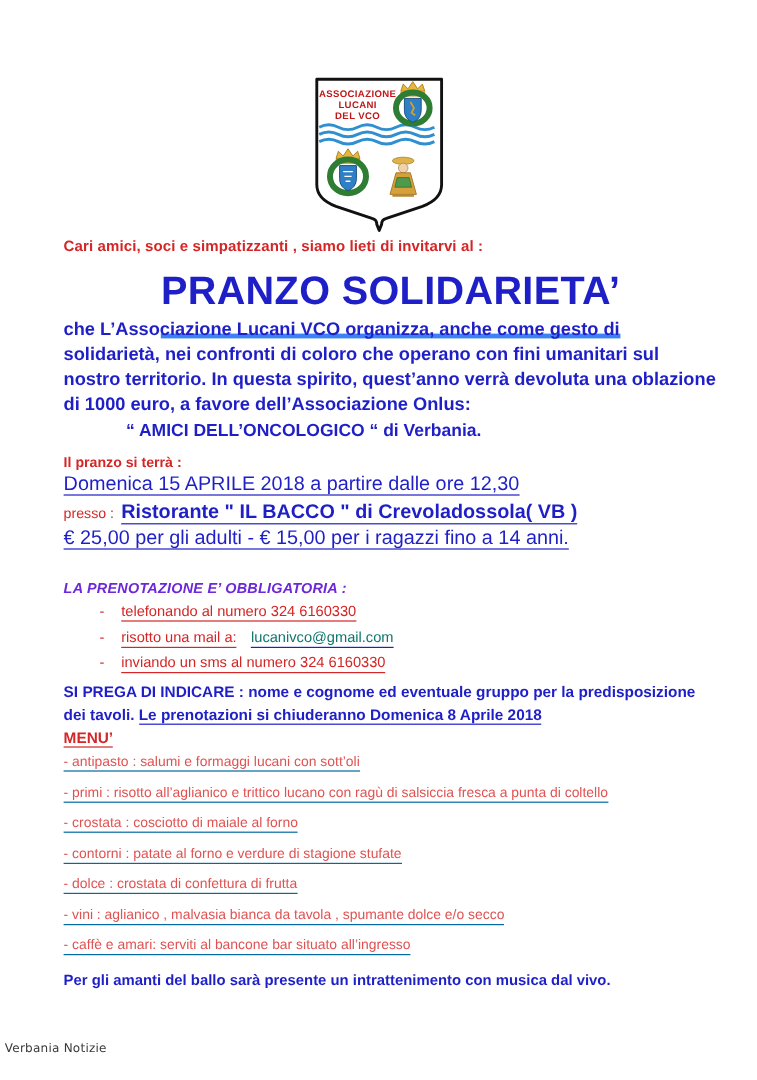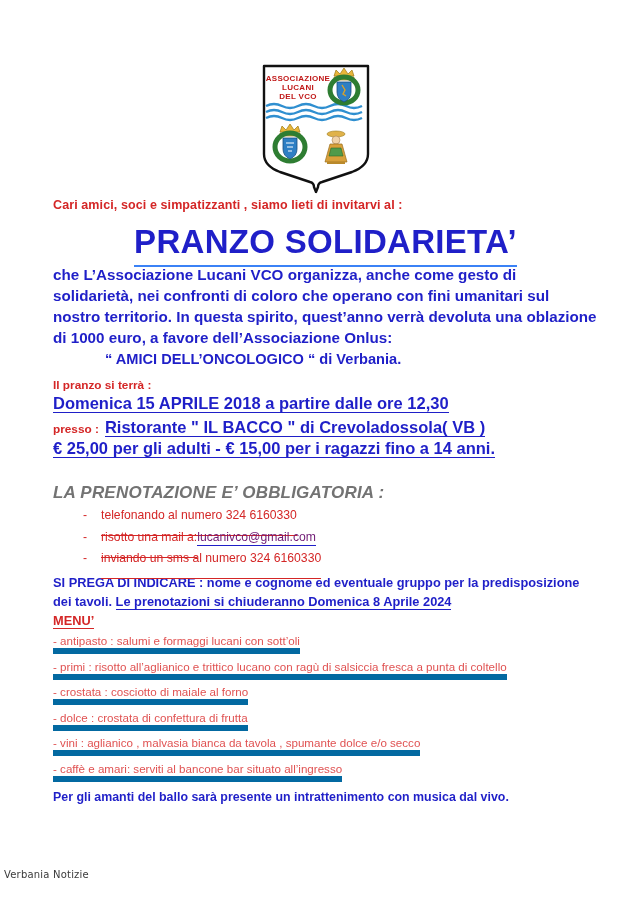--- a/index.html
+++ b/index.html
@@ -59,22 +59,22 @@
   .title {
     color: #1f1fc8;
     font-size: 33px;
     font-weight: bold;
     text-align: center;
     letter-spacing: 0.3px;
     margin: 0 0 6px 0;
     line-height: 1.08;
   }
   .title span {
-    border-bottom: 2px solid #3b82f6;
-    padding-bottom: 5px;
+    border-bottom: 4px solid #3b82f6;
+    padding-bottom: 18px;
   }
 
   .body-para {
     color: #1f1fc8;
     font-size: 15.2px;
     font-weight: bold;
     line-height: 1.38;
     margin: 6px 0 0 0;
   }
   .body-para .indent-onlus {
@@ -87,57 +87,57 @@
     color: #d42626;
     font-size: 11.8px;
     font-weight: bold;
     margin: 9px 0 1px 0;
     line-height: 1.2;
   }
 
   .big-blue-ul {
     color: #1f1fc8;
     font-size: 16.5px;
-    font-weight: bold;
+    font-weight: normal;
     line-height: 1.28;
     margin: 0 0 2px 0;
   }
   .big-blue-ul span.u {
     border-bottom: 1.5px solid #1f1fc8;
   }
 
   .presso-row {
     margin: 2px 0 0 0;
     line-height: 1.3;
     white-space: nowrap;
   }
   .presso-label {
     color: #d42626;
     font-size: 11.8px;
-    font-weight: bold;
+    font-weight: normal;
   }
   .presso-value {
     color: #1f1fc8;
     font-size: 16.5px;
     font-weight: bold;
     border-bottom: 1.5px solid #1f1fc8;
     margin-left: 6px;
   }
 
   .quota-label {
     color: #d42626;
     font-size: 11.8px;
     font-weight: bold;
     font-style: italic;
     margin: 22px 0 2px 0;
   }
 
   .prenot-label {
-    color: #737373;
-    font-size: 17px;
+    color: #6d28d9;
+    font-size: 12px;
     font-weight: bold;
     font-style: italic;
     margin: 24px 0 6px 0;
     letter-spacing: 0.2px;
   }
 
   .contact-list {
     margin: 0 0 0 0;
     padding: 0;
     list-style: none;
@@ -151,27 +151,27 @@
     position: relative;
   }
   .contact-list li .dash {
     position: absolute;
     left: 30px;
     top: 0;
     color: #d42626;
   }
   .contact-list li .txt {
     border-bottom: 1px solid #d42626;
-    padding-bottom: 13px;
+    padding-bottom: 1px;
   }
   .contact-list li .mail {
-    color: #701a75;
+    color: #0f766e;
     border-bottom: 1px solid #1f1fc8;
     padding-bottom: 1px;
-    margin-left: 0;
+    margin-left: 12px;
   }
 
   .siprega {
     color: #1f1fc8;
     font-size: 12.8px;
     font-weight: bold;
     line-height: 1.52;
     margin: 5px 0 0 0;
   }
   .siprega .u {
@@ -193,21 +193,21 @@
     padding: 0;
     list-style: none;
   }
   .menu-list li {
     color: #e05252;
     font-size: 11.6px;
     line-height: 1.0;
     margin: 0 0 14px 0;
   }
   .menu-list li span {
-    border-bottom: 6px solid #0369a1;
+    border-bottom: 1px solid #0369a1;
     padding-bottom: 1px;
   }
 
   .closing {
     color: #1f1fc8;
     font-size: 12.4px;
     font-weight: bold;
     margin: 16px 0 0 0;
   }
 
@@ -307,28 +307,29 @@
         <span class="dash">-</span>
         <span class="txt">risotto una mail a:</span><span class="mail">lucanivco@gmail.com</span>
       </li>
       <li>
         <span class="dash">-</span>
         <span class="txt">inviando un sms al numero 324 6160330</span>
       </li>
     </ul>
 
     <p class="siprega"><span>SI PREGA DI INDICARE : nome e cognome  ed eventuale gruppo per la</span>
-       <span>predisposizione dei tavoli. </span><span class="u">Le prenotazioni si chiuderanno Domenica 8 Aprile 2024</span></p>
+       <span>predisposizione dei tavoli. </span><span class="u">Le prenotazioni si chiuderanno Domenica 8 Aprile 2018</span></p>
 
     <p class="menu-head"><span>MENU’</span></p>
 
     <ul class="menu-list">
       <li><span>- antipasto :  salumi e formaggi lucani con sott’oli</span></li>
       <li><span>- primi : risotto  all’aglianico e trittico lucano con ragù di salsiccia fresca a punta di coltello</span></li>
       <li><span>- crostata : cosciotto di maiale al forno</span></li>
+      <li><span>- contorni : patate al forno e verdure di stagione stufate</span></li>
       <li><span>- dolce : crostata di confettura di frutta</span></li>
       <li><span>- vini : aglianico , malvasia bianca da tavola , spumante dolce e/o secco</span></li>
       <li><span>- caffè e amari:   serviti al bancone bar situato all’ingresso</span></li>
     </ul>
 
     <p class="closing">Per gli amanti del ballo sarà presente un intrattenimento con musica dal vivo.</p>
   </div>
 
   <div class="footer">Verbania Notizie</div>
 

